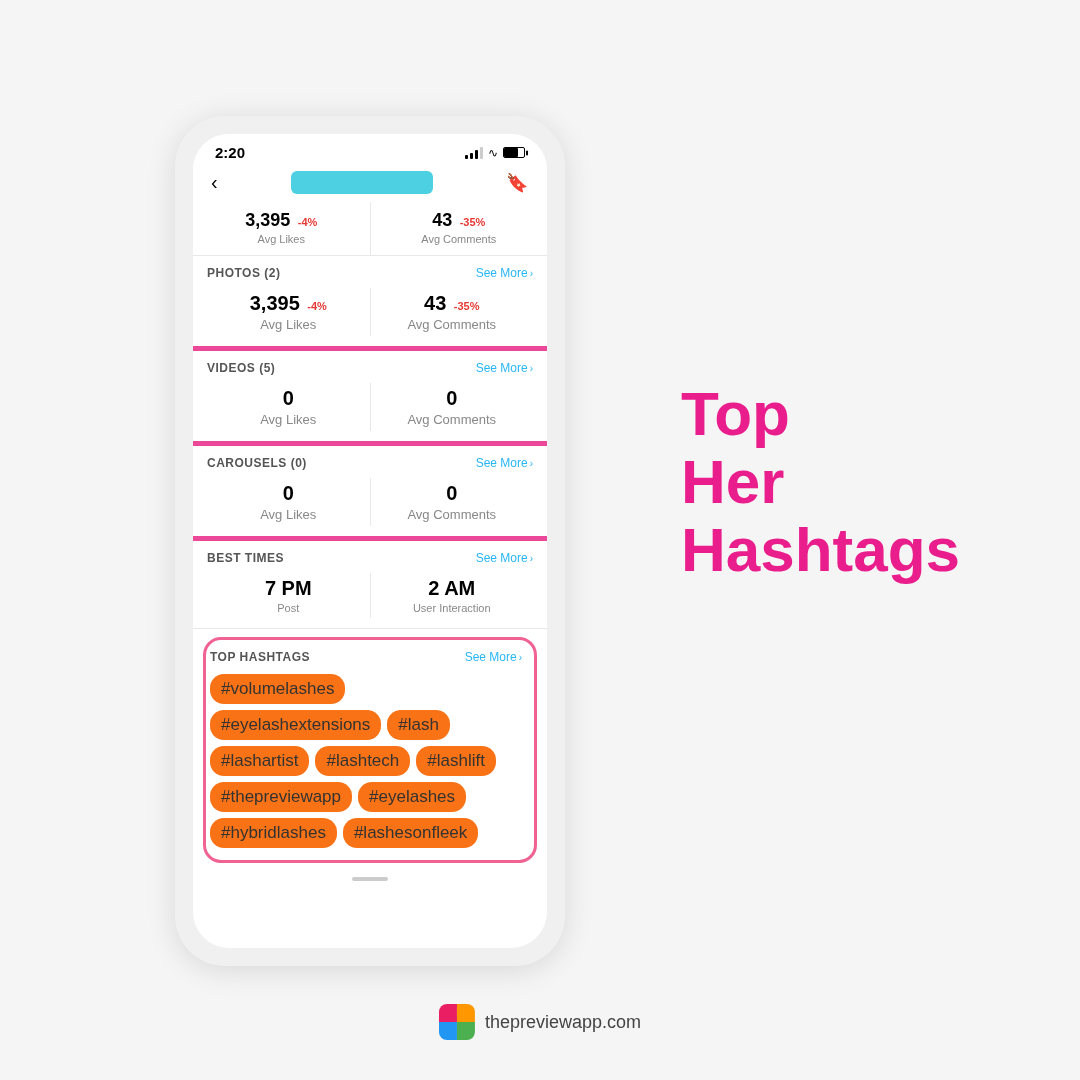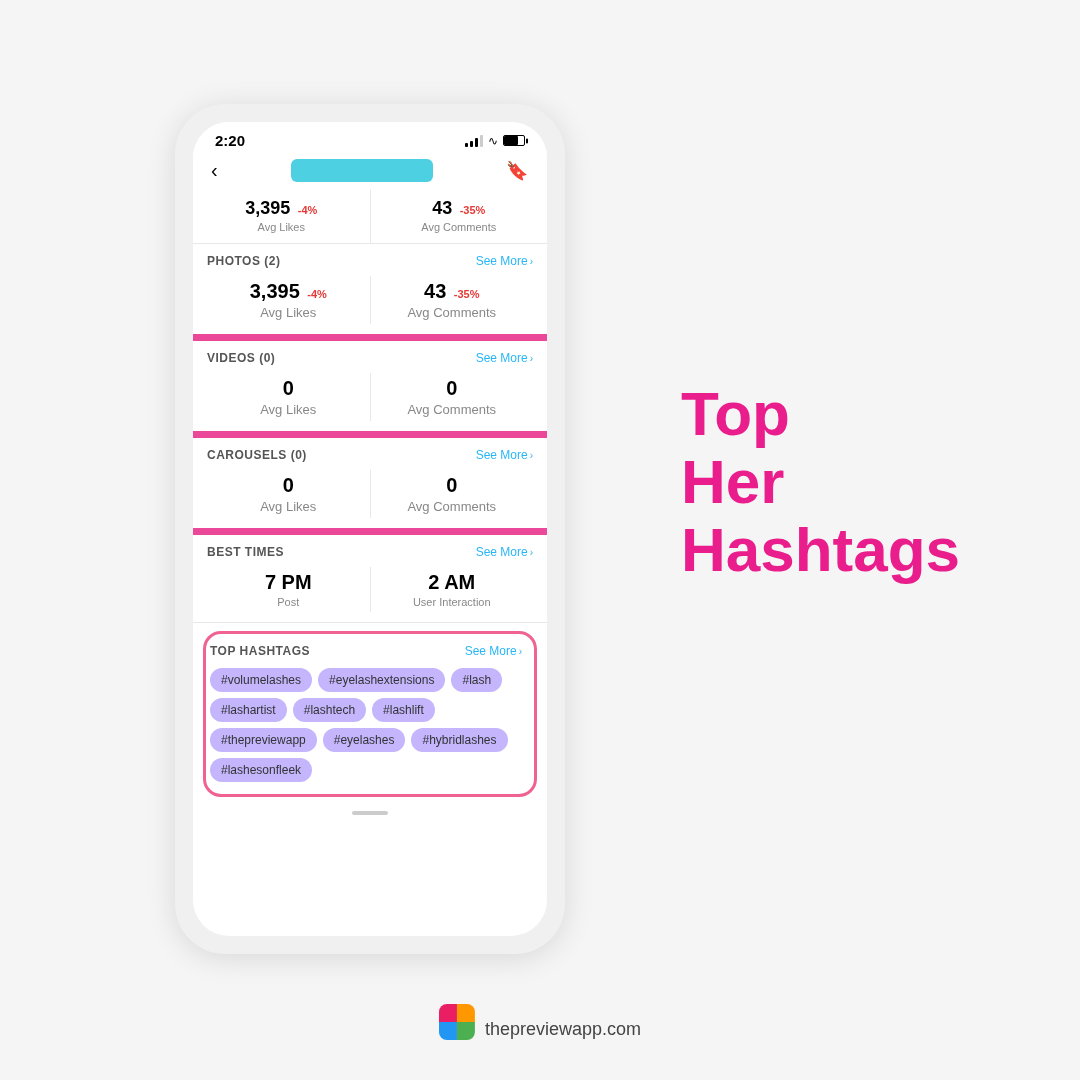--- a/index.html
+++ b/index.html
@@ -26,21 +26,21 @@
     }
 
     
     .phone-mockup {
       width: 390px;
       height: 850px;
       background: #f0f0f0;
       border-radius: 50px;
       position: absolute;
       left: 175px;
-      top: 104px;
+      top: 116px;
       padding: 18px;
       box-shadow: 0 4px 30px rgba(0,0,0,0.12);
     }
 
     .phone-screen {
       width: 100%;
       height: 100%;
       background: #ffffff;
       border-radius: 36px;
       overflow: hidden;
@@ -174,21 +174,21 @@
     }
 
     .stat-label {
       font-size: 11px;
       color: #888;
       margin-top: 2px;
     }
 
     
     .section {
-      border-bottom: 7px solid #ec4899;
+      border-bottom: 5px solid #ec4899;
       padding: 10px 14px;
     }
 
     .section-header {
       display: flex;
       justify-content: space-between;
       align-items: center;
       margin-bottom: 8px;
     }
 
@@ -303,24 +303,24 @@
       letter-spacing: 0.5px;
     }
 
     .hashtag-tags {
       display: flex;
       flex-wrap: wrap;
       gap: 6px;
     }
 
     .hashtag-tag {
-      background: #c4b5fd;
+      background: #f97316;
       border-radius: 14px;
       padding: 5px 11px;
-      font-size: 12px;
+      font-size: 17px;
       color: #333;
       font-weight: 400;
     }
 
     
     .scroll-indicator {
       display: flex;
       justify-content: center;
       padding: 6px 0 4px 0;
     }
@@ -348,21 +348,21 @@
       display: block;
     }
 
     
     .branding {
       position: absolute;
       bottom: 40px;
       left: 50%;
       transform: translateX(-50%);
       display: flex;
-      align-items: flex-end;
+      align-items: center;
       gap: 10px;
     }
 
     .brand-logo {
       width: 36px;
       height: 36px;
       border-radius: 8px;
       overflow: hidden;
       display: grid;
       grid-template-columns: 1fr 1fr;
@@ -448,21 +448,21 @@
               <span class="section-number">43</span>
               <span class="stat-change-neg">-35%</span>
             </div>
             <div class="section-number-small">Avg Comments</div>
           </div>
         </div>
       </div>
 
       <div class="section">
         <div class="section-header">
-          <span class="section-title">VIDEOS (0)</span>
+          <span class="section-title">VIDEOS (5)</span>
           <span class="see-more">
             <span>See More</span>
             <span class="see-more-chevron">›</span>
           </span>
         </div>
         <div class="section-stats">
           <div class="section-stat">
             <div class="section-number">0</div>
             <div class="section-number-small">Avg Likes</div>
           </div>

